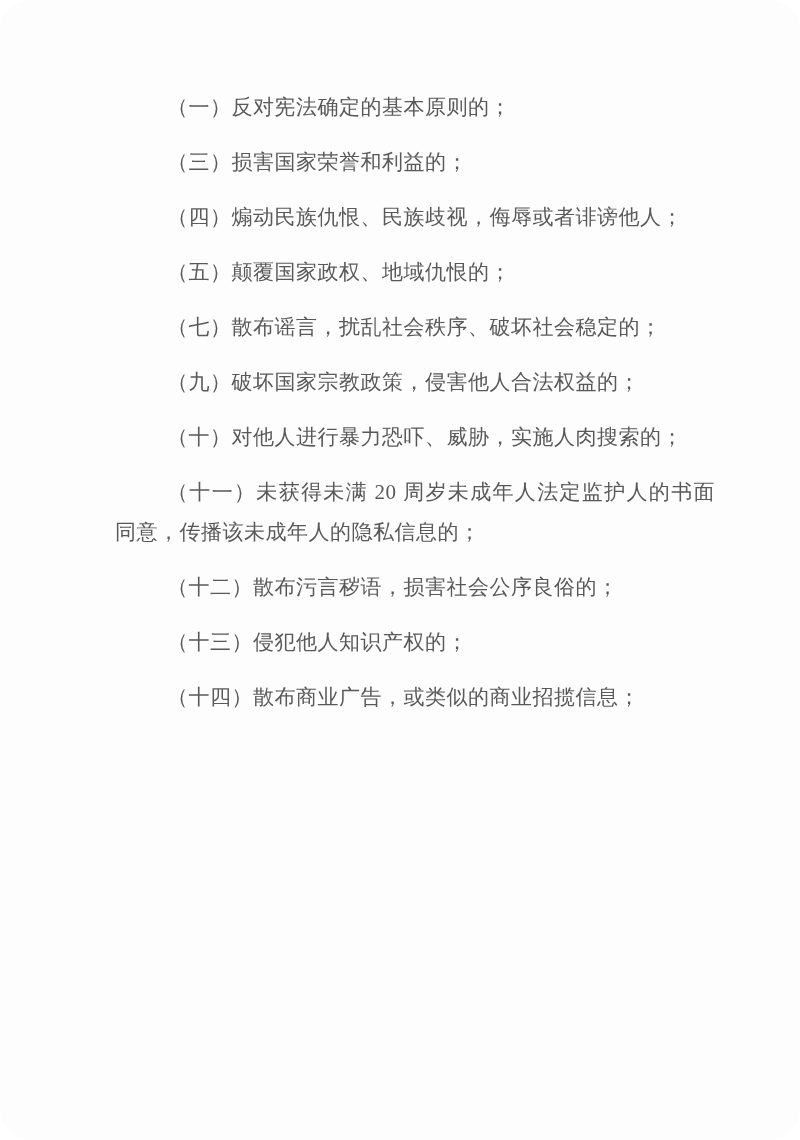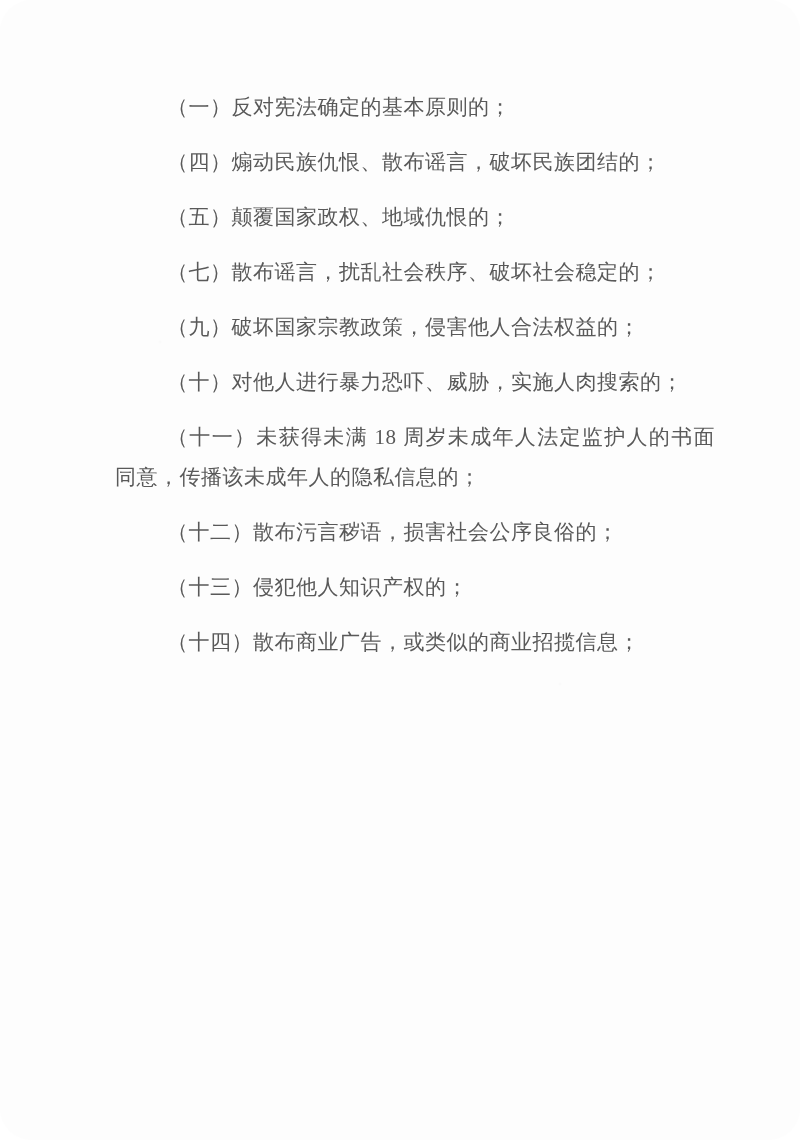--- a/index.html
+++ b/index.html
@@ -39,23 +39,24 @@
     word-break: break-all;
     overflow-wrap: break-word;
   }
 </style>
 </head>
 <body>
 
 <div class="page">
   <div class="text-block">
     <p class="clause">（一）反对宪法确定的基本原则的；</p>
-    <p class="clause">（四）煽动民族仇恨、散布谣言，破坏民族团结的；</p>
+    <p class="clause">（三）损害国家荣誉和利益的；</p>
+    <p class="clause">（四）煽动民族仇恨、民族歧视，侮辱或者诽谤他人；</p>
     <p class="clause">（五）颠覆国家政权、地域仇恨的；</p>
     <p class="clause">（七）散布谣言，扰乱社会秩序、破坏社会稳定的；</p>
     <p class="clause">（九）破坏国家宗教政策，侵害他人合法权益的；</p>
     <p class="clause">（十）对他人进行暴力恐吓、威胁，实施人肉搜索的；</p>
-    <p class="clause">（十一）未获得未满 18 周岁未成年人法定监护人的书面同意，传播该未成年人的隐私信息的；</p>
+    <p class="clause">（十一）未获得未满 20 周岁未成年人法定监护人的书面同意，传播该未成年人的隐私信息的；</p>
     <p class="clause">（十二）散布污言秽语，损害社会公序良俗的；</p>
     <p class="clause">（十三）侵犯他人知识产权的；</p>
     <p class="clause">（十四）散布商业广告，或类似的商业招揽信息；</p>
   </div>
 </div>
 
 </body></html>

